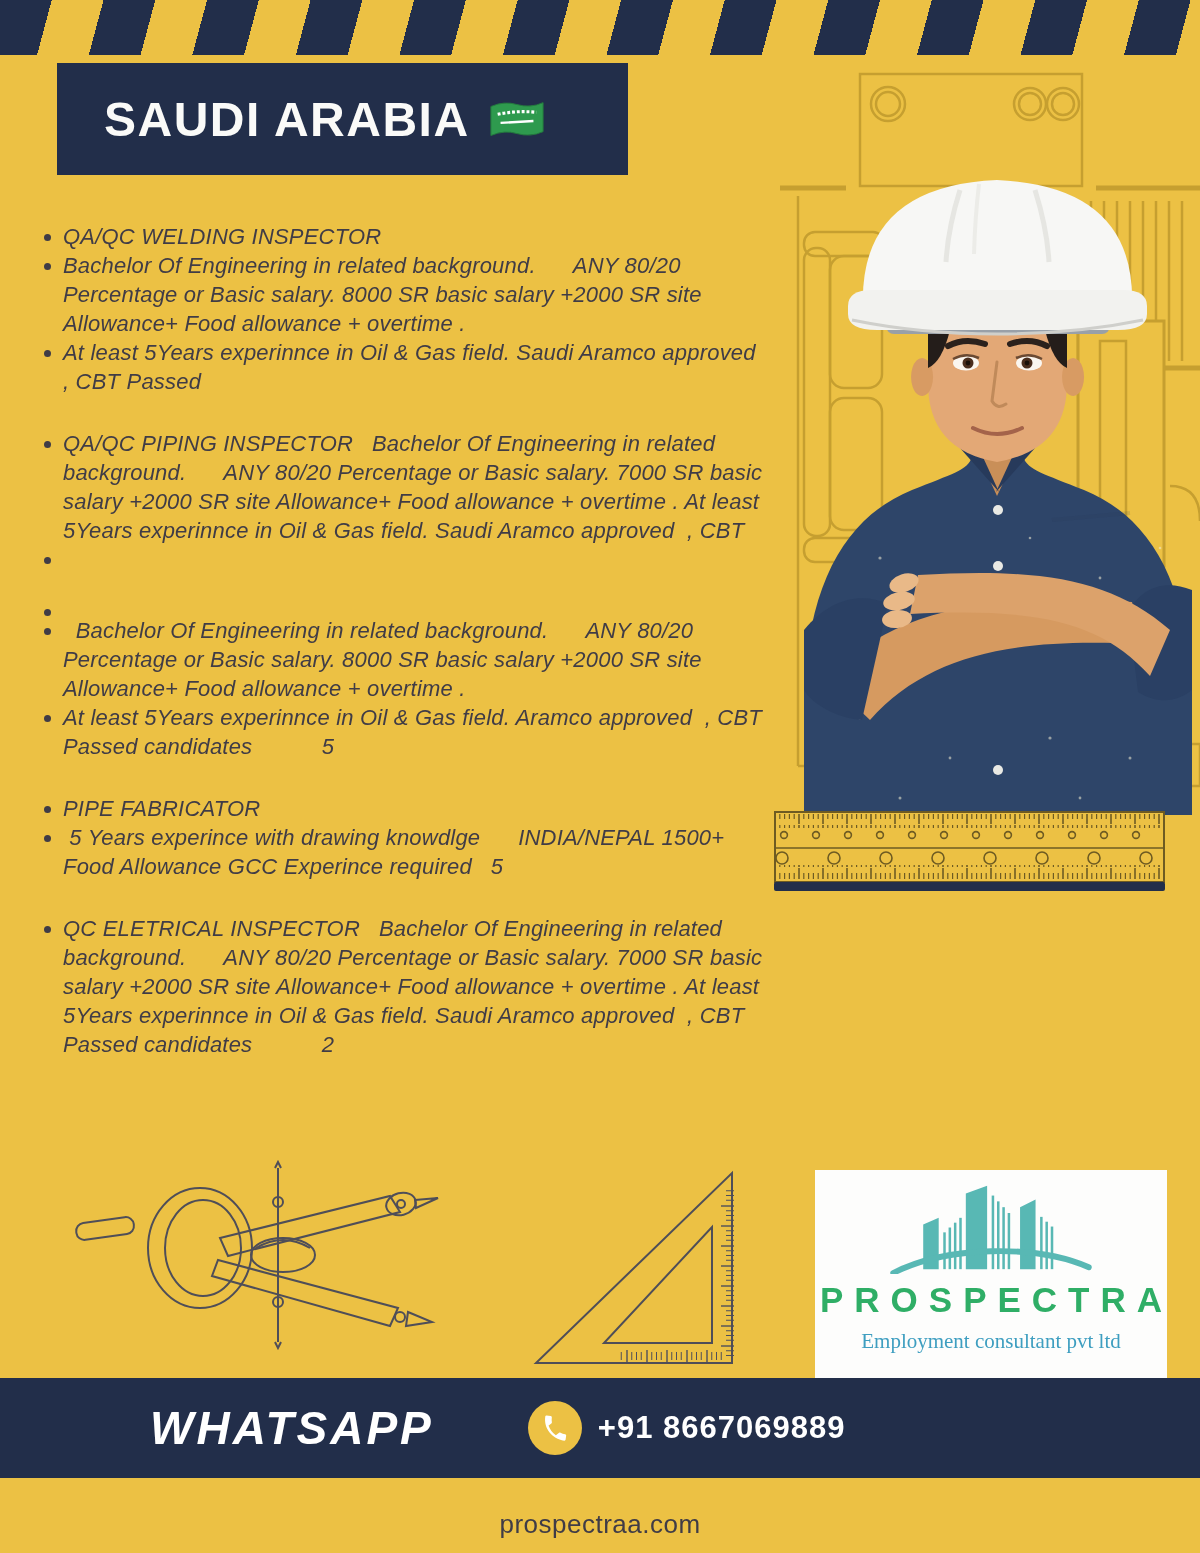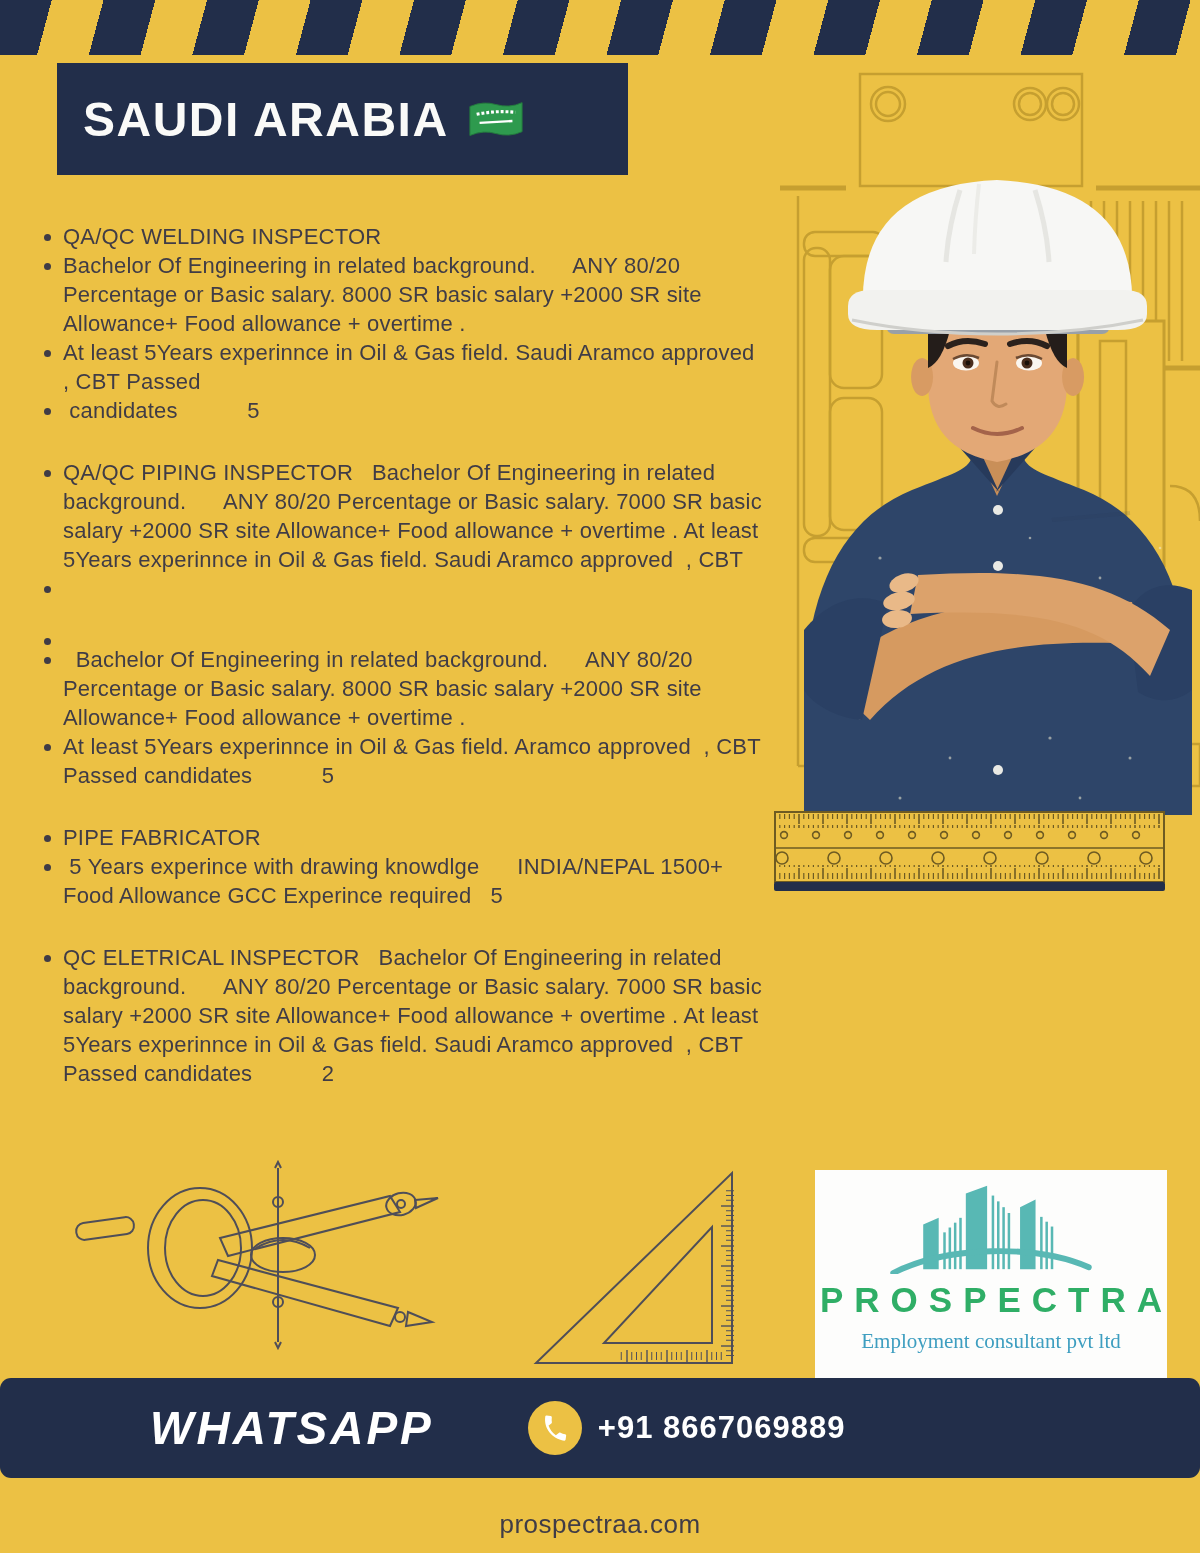--- a/index.html
+++ b/index.html
@@ -5,48 +5,48 @@
   html,body{margin:0;padding:0;}
   body{font-family:"Liberation Sans","DejaVu Sans",sans-serif;}
   .page{position:relative;width:1200px;height:1553px;background:#ECC144;overflow:hidden;}
 
   
   .stripes{position:absolute;top:0;left:0;width:1200px;height:55px;
     background:repeating-linear-gradient(105deg,#222E4A 0 50px,rgba(0,0,0,0) 50px 100px);}
 
   
   .title-box{position:absolute;left:57px;top:63px;width:571px;height:112px;background:#222E4A;
-    display:flex;align-items:center;padding-left:26px;box-sizing:border-box;gap:18px;}
+    display:flex;align-items:center;padding-left:47px;box-sizing:border-box;gap:18px;}
   .title-text{color:#FAFAF8;font-size:48px;font-weight:800;letter-spacing:1.5px;white-space:nowrap;}
   .flag{width:58px;height:44px;flex:none;margin-top:4px;}
 
   
   .jobs{position:absolute;left:40px;top:222px;width:724px;color:#403C46;}
   .job{margin-bottom:33px;}
-  .brow{display:flex;align-items:flex-start;}
+  .brow{display:flex;align-items:flex-start;font-style:italic;}
   .dot{flex:none;width:7px;height:7px;border-radius:50%;background:#403C46;margin:12px 12px 0 4px;}
   .btext{font-size:22px;line-height:29px;letter-spacing:0.2px;white-space:pre-wrap;}
 
   
   .floorplan{position:absolute;left:780px;top:66px;width:420px;height:726px;z-index:1;}
   .worker{position:absolute;left:800px;top:158px;width:395px;height:657px;z-index:2;}
   .ruler{position:absolute;left:774px;top:811px;width:393px;height:82px;z-index:3;}
   .compass{position:absolute;left:70px;top:1160px;width:400px;height:190px;}
   .setsquare{position:absolute;left:526px;top:1165px;width:222px;height:210px;}
 
   
   .logo-card{position:absolute;left:815px;top:1170px;width:352px;height:263px;background:#FDFDFC;
     display:flex;flex-direction:column;align-items:center;justify-content:flex-start;z-index:2;}
   .logo-buildings{width:208px;height:92px;margin-top:12px;}
   .logo-name{color:#2FAE66;font-size:35px;font-weight:600;letter-spacing:11px;margin-top:6px;text-indent:11px;}
   .logo-tagline{font-family:"Liberation Serif","DejaVu Serif",serif;color:#3E9EC0;font-size:21px;margin-top:9px;}
 
   
   .wa-bar{position:absolute;left:0;top:1378px;width:1200px;height:100px;background:#222E4A;
-    display:flex;align-items:center;z-index:4;border-radius:11px;}
+    display:flex;align-items:center;z-index:4;}
   .wa-label{margin-left:150px;color:#FFFFFF;font-size:46px;font-weight:700;font-style:italic;letter-spacing:3px;}
   .wa-circle{margin-left:94px;width:54px;height:54px;border-radius:50%;background:#ECC144;
     display:flex;align-items:center;justify-content:center;flex:none;}
   .wa-phone{margin-left:16px;color:#FFFFFF;font-size:31px;font-weight:800;letter-spacing:1px;white-space:nowrap;}
 
   
   .footer{position:absolute;left:0;top:1478px;width:1200px;height:92px;display:flex;align-items:center;justify-content:center;}
   .footer-text{color:#403C46;font-size:26px;letter-spacing:0.5px;}
 </style>
 </head>
@@ -241,24 +241,20 @@
           <span class="btext">QA/QC WELDING INSPECTOR</span>
         </div>
       <div class="brow">
           <span class="dot"></span>
           <span class="btext">Bachelor Of Engineering in related background.      ANY 80/20 Percentage or Basic salary. 8000 SR basic salary +2000 SR site Allowance+ Food allowance + overtime .</span>
         </div>
       <div class="brow">
           <span class="dot"></span>
           <span class="btext">At least 5Years experinnce in Oil &amp; Gas field. Saudi Aramco approved  , CBT Passed</span>
         </div>
-      <div class="brow">
-          <span class="dot"></span>
-          <span class="btext"> candidates           5</span>
-        </div>
     </div>
     <div class="job">
       <div class="brow">
           <span class="dot"></span>
           <span class="btext">QA/QC PIPING INSPECTOR   Bachelor Of Engineering in related background.      ANY 80/20 Percentage or Basic salary. 7000 SR basic salary +2000 SR site Allowance+ Food allowance + overtime . At least 5Years experinnce in Oil &amp; Gas field. Saudi Aramco approved  , CBT</span>
         </div>
       <div class="brow">
           <span class="dot"></span>
         </div>
     </div>

